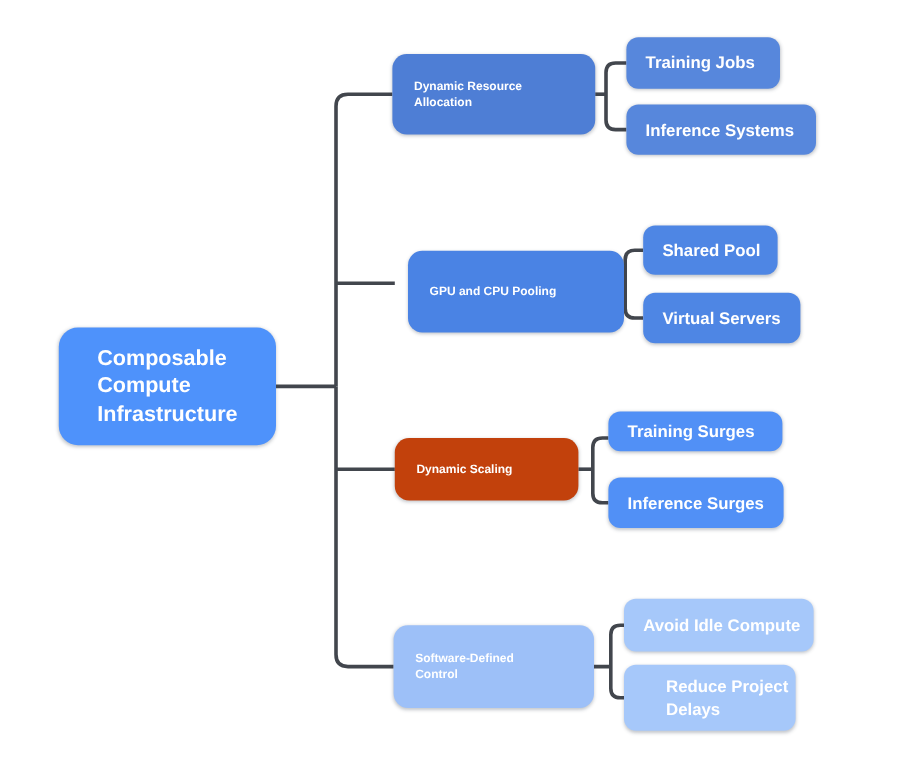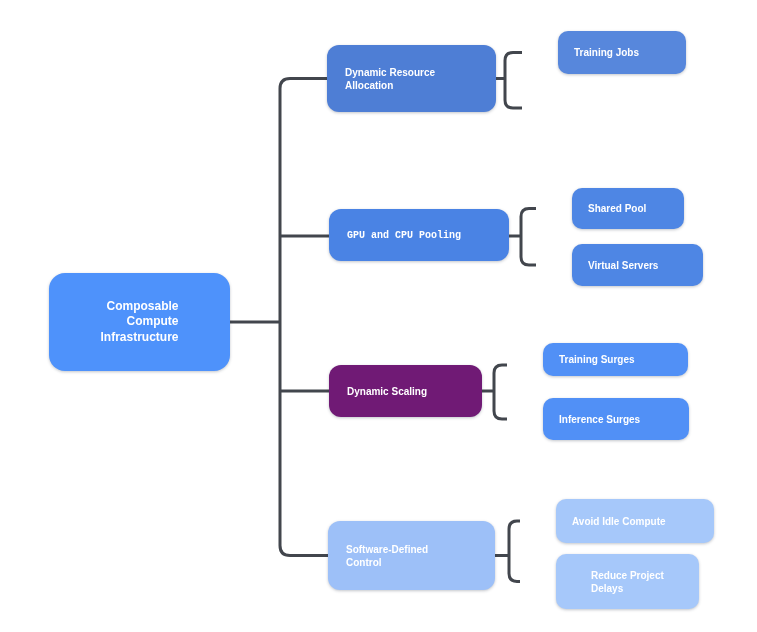--- a/index.html
+++ b/index.html
@@ -35,45 +35,44 @@
     align-items: center;
     color: #ffffff;
     font-weight: bold;
     white-space: pre;
     line-height: 1.3;
     box-shadow: 0 1px 3px rgba(40, 50, 70, 0.28);
     cursor: pointer;
   }
   .node.root-node {
     justify-content: center;
-    text-align: right;
+    text-align: left;
     border-radius: 16px;
-    font-size: 12px;
+    font-size: 18px;
   }
   .node.branch {
     justify-content: flex-start;
     text-align: left;
     padding: 0 18px;
     border-radius: 12px;
     font-size: 10px;
   }
   .node.leaf {
     justify-content: flex-start;
     text-align: left;
     padding: 0 16px;
     border-radius: 10px;
-    font-size: 10px;
-    margin-left: 36px;
+    font-size: 14px;
   }
   
   #n-root { left: 49px;  top: 273px; width: 181px; height: 98px; }
   #n-b1   { left: 327px; top: 45px;  width: 169px; height: 67px; }
   #n-b1c1 { left: 522px; top: 31px;  width: 128px; height: 43px; }
   #n-b1c2 { left: 522px; top: 87px;  width: 158px; height: 42px; }
-  #n-b2   { left: 329px; top: 209px; width: 180px; height: 52px; font-family: Liberation Mono, monospace; }
+  #n-b2   { left: 340px; top: 209px; width: 180px; height: 68px; }
   #n-b2c1 { left: 536px; top: 188px; width: 112px; height: 41px; }
   #n-b2c2 { left: 536px; top: 244px; width: 131px; height: 42px; }
   #n-b3   { left: 329px; top: 365px; width: 153px; height: 52px; }
   #n-b3c1 { left: 507px; top: 343px; width: 145px; height: 33px; }
   #n-b3c2 { left: 507px; top: 398px; width: 146px; height: 42px; }
   #n-b4   { left: 328px; top: 521px; width: 167px; height: 69px; }
   #n-b4c1 { left: 520px; top: 499px; width: 158px; height: 44px; }
   #n-b4c2 { left: 520px; top: 554px; width: 143px; height: 55px; padding-left: 35px; }
 </style>
 </head>
@@ -101,26 +100,27 @@
     <path d="M 520 521 H 517 Q 509 521 509 529 V 573.5 Q 509 581.5 517 581.5 H 520" stroke="#42464D"></path>
   </svg>
 
   <div id="n-root" class="node root-node" style="background-color: rgb(78, 146, 251);">Composable
 Compute
 Infrastructure</div>
 
   <div id="n-b1" class="node branch" style="background-color: rgb(78, 126, 213);">Dynamic Resource
 Allocation</div>
   <div id="n-b1c1" class="node leaf" style="background-color: rgb(87, 135, 220);">Training Jobs</div>
+  <div id="n-b1c2" class="node leaf" style="background-color: rgb(87, 135, 220);">Inference Systems</div>
 
   <div id="n-b2" class="node branch" style="background-color: rgb(74, 131, 228);">GPU and CPU Pooling</div>
   <div id="n-b2c2" class="node leaf" style="background-color: rgb(78, 134, 228);">Virtual Servers</div>
   <div id="n-b2c1" class="node leaf" style="background-color: rgb(78, 134, 228);">Shared Pool</div>
 
-  <div id="n-b3" class="node branch" style="background-color: #701a75;">Dynamic Scaling</div>
+  <div id="n-b3" class="node branch" style="background-color: #c2410c;">Dynamic Scaling</div>
   <div id="n-b3c1" class="node leaf" style="background-color: rgb(81, 144, 246);">Training Surges</div>
   <div id="n-b3c2" class="node leaf" style="background-color: rgb(81, 144, 246);">Inference Surges</div>
 
   <div id="n-b4c1" class="node leaf" style="background-color: rgb(166, 200, 250);">Avoid Idle Compute</div>
   <div id="n-b4" class="node branch" style="background-color: rgb(157, 192, 248);">Software-Defined
 Control</div>
   <div id="n-b4c2" class="node leaf" style="background-color: rgb(166, 200, 250);">Reduce Project
 Delays</div>
 
 </div>

